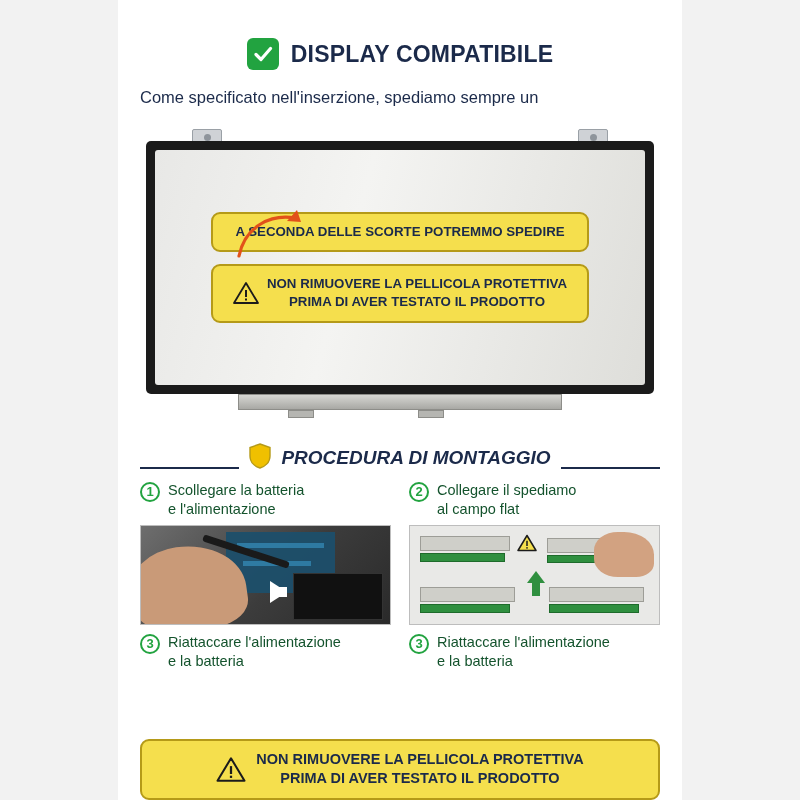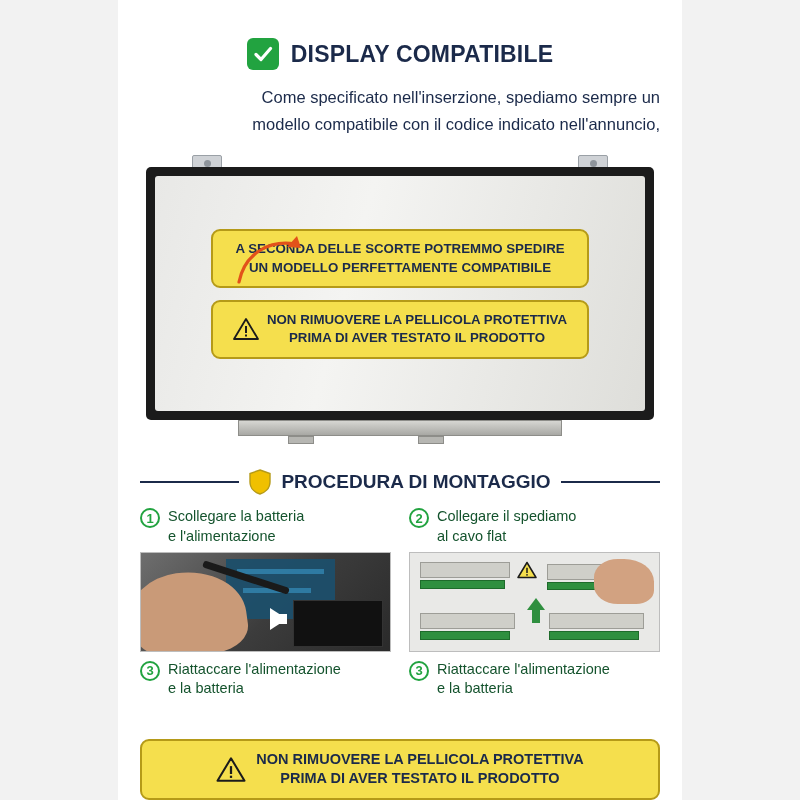--- a/index.html
+++ b/index.html
@@ -60,21 +60,21 @@
   .check-box-icon svg { display: block; }
   .header-title {
     font-size: 23px;
     font-weight: bold;
     color: #1b2a4a;
     letter-spacing: 0.2px;
   }
 
   .intro {
     margin: 14px 22px 0 22px;
-    text-align: right;
+    text-align: left;
     font-size: 16.5px;
     line-height: 1.62;
     color: #1b2a4a;
   }
 
   
   .panel-wrap {
     position: relative;
     margin: 18px auto 0 auto;
     width: 524px;
@@ -174,23 +174,24 @@
     background: #b6b6b2;
     border: 1px solid #8d8d89;
     box-sizing: border-box;
   }
   .foot-tab.a { left: 150px; }
   .foot-tab.b { left: 280px; }
 
   
   .section-head {
     display: flex;
-    align-items: center;
+    align-items: flex-end;
     gap: 10px;
     margin: 14px 22px 0 22px;
+    font-style: italic;
   }
   .rule {
     flex: 1 1 auto;
     height: 2px;
     background: #1b2a4a;
   }
   .shield-icon { flex: none; }
   .section-title {
     font-size: 19px;
     font-weight: bold;
@@ -409,38 +410,36 @@
       <span class="check-box-icon">
         <svg width="22" height="22" viewBox="0 0 22 22" aria-hidden="true">
           <path d="M4 11.5 L9 16.5 L18.5 5.5" fill="none" stroke="#ffffff" stroke-width="3.2" stroke-linecap="round" stroke-linejoin="round"></path>
         </svg>
       </span>
       <span class="header-title">DISPLAY COMPATIBILE</span>
     </div>
 
     <div class="intro">
       <div>Come specificato nell'inserzione, spediamo sempre un</div>
-      <div>modello compatibile con il codice indicato nell'annuncio,</div>
     </div>
 
     <div class="panel-wrap">
       <div class="bracket l"></div>
       <div class="bracket r"></div>
 
       <div class="screen-outer">
         <div class="screen-inner">
 
           <svg class="arrow-curve" viewBox="0 0 70 52" aria-hidden="true">
             <path d="M4 48 C 10 18, 36 6, 60 10" fill="none" stroke="#e2521a" stroke-width="3.2" stroke-linecap="round"></path>
             <path d="M62 2 L66 14 L52 13 Z" fill="#e2521a"></path>
           </svg>
 
           <div class="yellow-box">
             <div>A SECONDA DELLE SCORTE POTREMMO SPEDIRE</div>
-            <div>UN MODELLO PERFETTAMENTE COMPATIBILE</div>
           </div>
 
           <div class="yellow-box with-icon">
             <svg class="warn-tri" width="26" height="24" viewBox="0 0 26 24" aria-hidden="true">
               <path d="M13 2 L25 22 L1 22 Z" fill="#f5df4d" stroke="#1b1b1b" stroke-width="1.8" stroke-linejoin="round"></path>
               <rect x="12" y="9" width="2" height="7" fill="#1b1b1b"></rect>
               <rect x="12" y="17.5" width="2" height="2" fill="#1b1b1b"></rect>
             </svg>
             <div>
               <div>NON RIMUOVERE LA PELLICOLA PROTETTIVA</div>
@@ -492,21 +491,21 @@
             <span>e la batteria</span>
           </span>
         </div>
       </div>
 
       <div class="step-col">
         <div class="step-line">
           <span class="step-num">2</span>
           <span class="step-text">
             <span>Collegare il spediamo</span><br>
-            <span>al cavo flat</span>
+            <span>al campo flat</span>
           </span>
         </div>
 
         <div class="step-photo photo-b">
           <div class="conn-strip" style="left:4%; top:10%; width:36%; height:16%;"></div>
           <div class="conn-ribbon" style="left:4%; top:28%; width:34%; height:9%;"></div>
           <div class="conn-strip" style="left:55%; top:12%; width:36%; height:16%;"></div>
           <div class="conn-ribbon" style="left:55%; top:30%; width:34%; height:8%;"></div>
           <div class="conn-strip" style="left:4%; top:62%; width:38%; height:16%;"></div>
           <div class="conn-ribbon" style="left:4%; top:80%; width:36%; height:9%;"></div>

